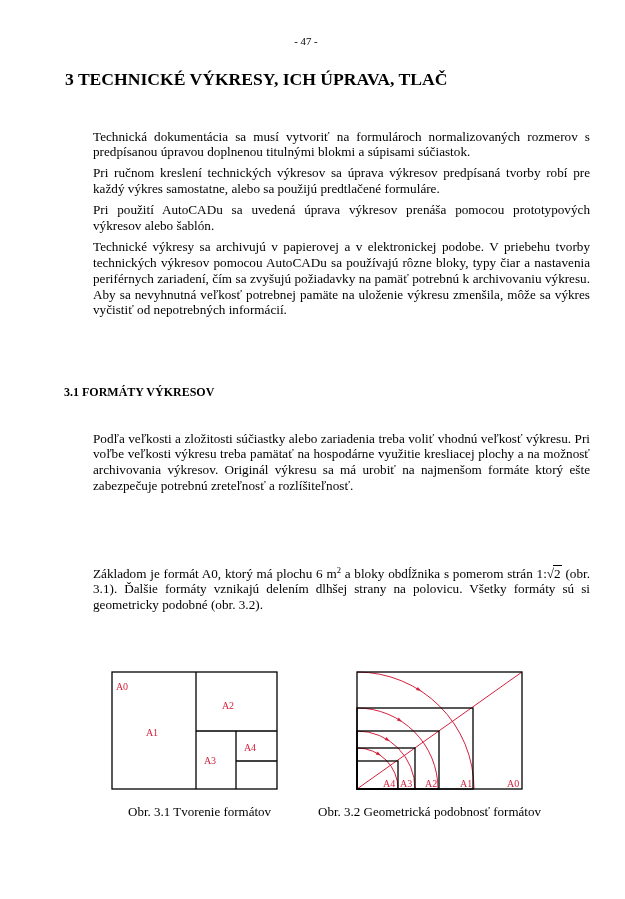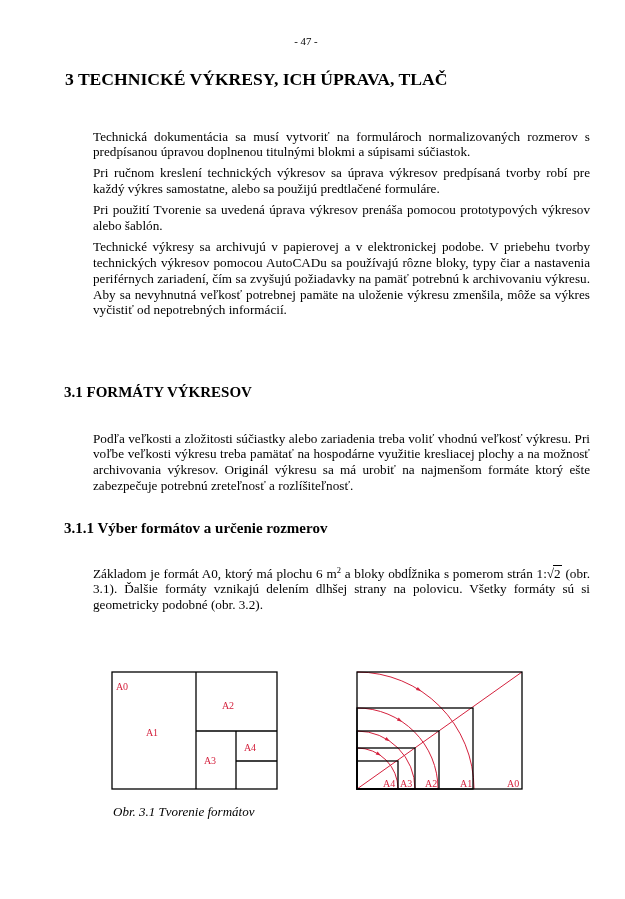--- a/index.html
+++ b/index.html
@@ -43,21 +43,21 @@
       text-align: justify;
       margin-left: 37px;
     }
     .body-block p { margin: 0 0 5.3px 0; }
 
     .section-heading {
       position: absolute;
       left: 64px;
       margin: 0;
       font-weight: bold;
-      font-size: 15px;
+      font-size: 12px;
       line-height: 18px;
       white-space: nowrap;
     }
     .intro { top: 128.6px; }
     .h-3-1 { top: 382.8px; }
     .s-3-1 { top: 430.6px; }
     .h-3-1-1 { top: 518.8px; }
     .s-3-1-1 { top: 565.6px; }
 
     sup.exp {
@@ -90,48 +90,47 @@
       fill: #d4213d;
     }
 
     .caption {
       position: absolute;
       top: 803.6px;
       font-size: 13px;
       line-height: 16px;
       white-space: nowrap;
     }
-    .caption1 { left: 113px; font-style: italic; }
+    .caption1 { left: 128px; }
     .caption2 { left: 318px; }
   </style>
 </head>
 <body>
 
 <div class="page">
 
   <div class="page-number">- 47 -</div>
 
   <h1 class="chapter-title">
     <span class="line line1">3 TECHNICKÉ VÝKRESY, ICH ÚPRAVA, TLAČ</span>
   </h1>
 
   <div class="body-block intro">
     <p>Technická dokumentácia sa musí vytvoriť na formulároch normalizovaných rozmerov s predpísanou úpravou doplnenou titulnými blokmi a súpisami súčiastok.</p>
     <p>Pri ručnom kreslení technických výkresov sa úprava výkresov predpísaná tvorby robí pre každý výkres samostatne, alebo sa použijú predtlačené formuláre.</p>
-    <p>Pri použití Tvorenie sa uvedená úprava výkresov prenáša pomocou prototypových výkresov alebo šablón.</p>
+    <p>Pri použití AutoCADu sa uvedená úprava výkresov prenáša pomocou prototypových výkresov alebo šablón.</p>
     <p>Technické výkresy sa archivujú v papierovej a v elektronickej podobe. V priebehu tvorby technických výkresov pomocou AutoCADu sa používajú rôzne bloky, typy čiar a nastavenia periférnych zariadení, čím sa zvyšujú požiadavky na pamäť potrebnú k archivovaniu výkresu. Aby sa nevyhnutná veľkosť potrebnej pamäte na uloženie výkresu zmenšila, môže sa výkres vyčistiť od nepotrebných informácií.</p>
   </div>
 
   <h2 class="section-heading h-3-1">3.1 FORMÁTY VÝKRESOV</h2>
 
   <div class="body-block s-3-1">
     <p>Podľa veľkosti a zložitosti súčiastky alebo zariadenia treba voliť vhodnú veľkosť výkresu. Pri voľbe veľkosti výkresu treba pamätať na hospodárne využitie kresliacej plochy a na možnosť archivovania výkresov. Originál výkresu sa má urobiť na najmenšom formáte ktorý ešte zabezpečuje potrebnú zreteľnosť a rozlíšiteľnosť.</p>
   </div>
 
-  <h3 class="section-heading h-3-1-1">3.1.1 Výber formátov a určenie rozmerov</h3>
 
   <div class="body-block s-3-1-1">
     <p><span>Základom je formát A0, ktorý má plochu 6 m</span><sup class="exp">2</sup><span> a bloky obdĺžnika s pomerom strán 1:</span><span class="sqrt"><span>√</span><span class="radicand">2</span></span><span> (obr. 3.1). Ďalšie formáty vznikajú delením dlhšej strany na polovicu. Všetky formáty sú si geometricky podobné (obr. 3.2).</span></p>
   </div>
 
   <div class="figure fig1">
     <svg viewBox="0 0 190 135">
       <rect class="frame" x="12" y="7" width="165" height="117"></rect>
       <line class="frame" x1="96" y1="7" x2="96" y2="124"></line>
       <line class="frame" x1="96" y1="66" x2="177" y2="66"></line>
@@ -165,14 +164,15 @@
       <rect class="frame" x="12" y="96" width="41" height="28"></rect>
       <text class="lbl" x="38" y="121.5" style="fill: rgb(212, 33, 61);">A4</text>
       <text class="lbl" x="55" y="121.5" style="fill: rgb(212, 33, 61);">A3</text>
       <text class="lbl" x="80" y="121.5" style="fill: rgb(212, 33, 61);">A2</text>
       <text class="lbl" x="115" y="121.5" style="fill: rgb(212, 33, 61);">A1</text>
       <text class="lbl" x="162" y="121.5" style="fill: rgb(212, 33, 61);">A0</text>
     </svg>
   </div>
 
   <div class="caption caption1">Obr. 3.1 Tvorenie formátov</div>
+  <div class="caption caption2">Obr. 3.2 Geometrická podobnosť formátov</div>
 
 </div>
 
 </body></html>

